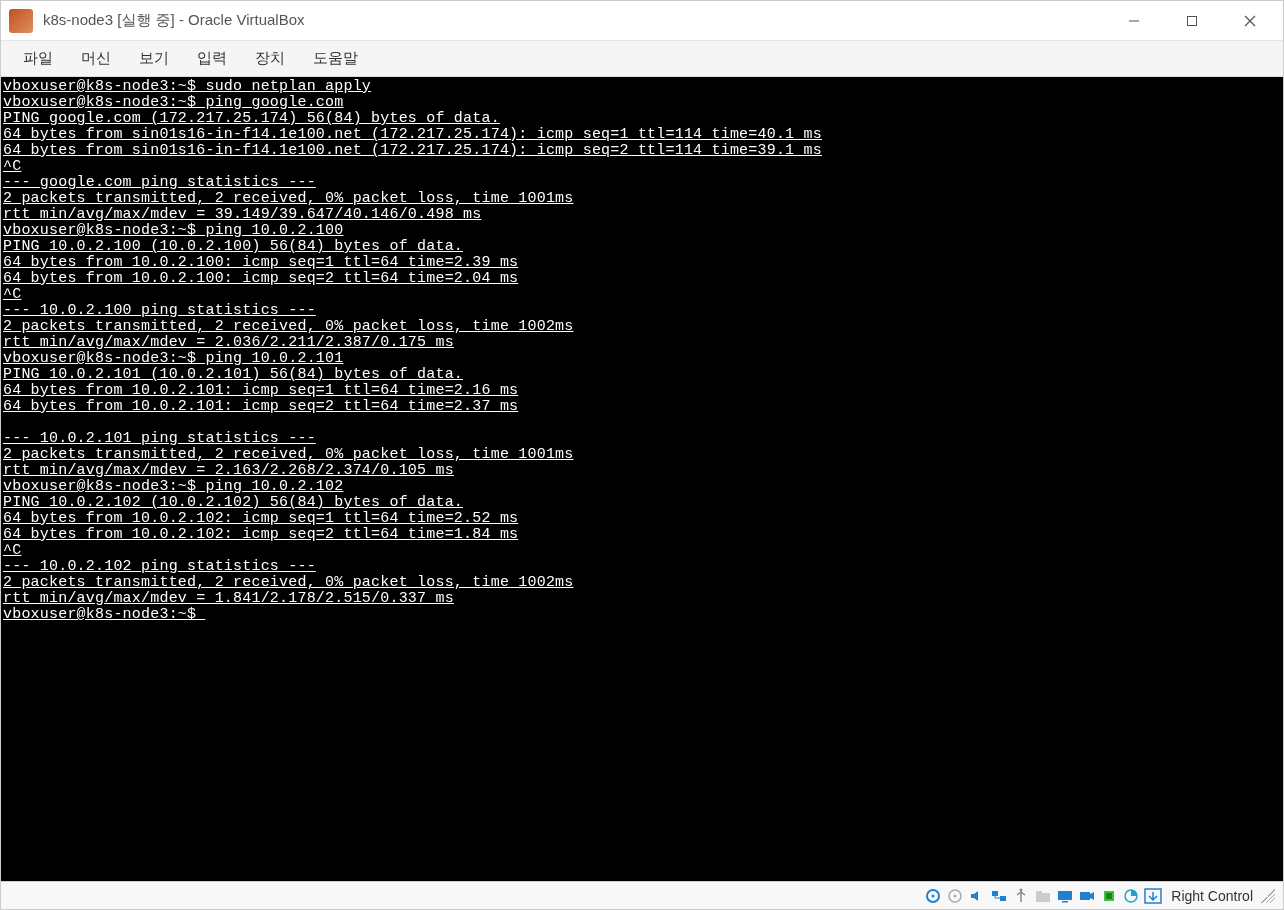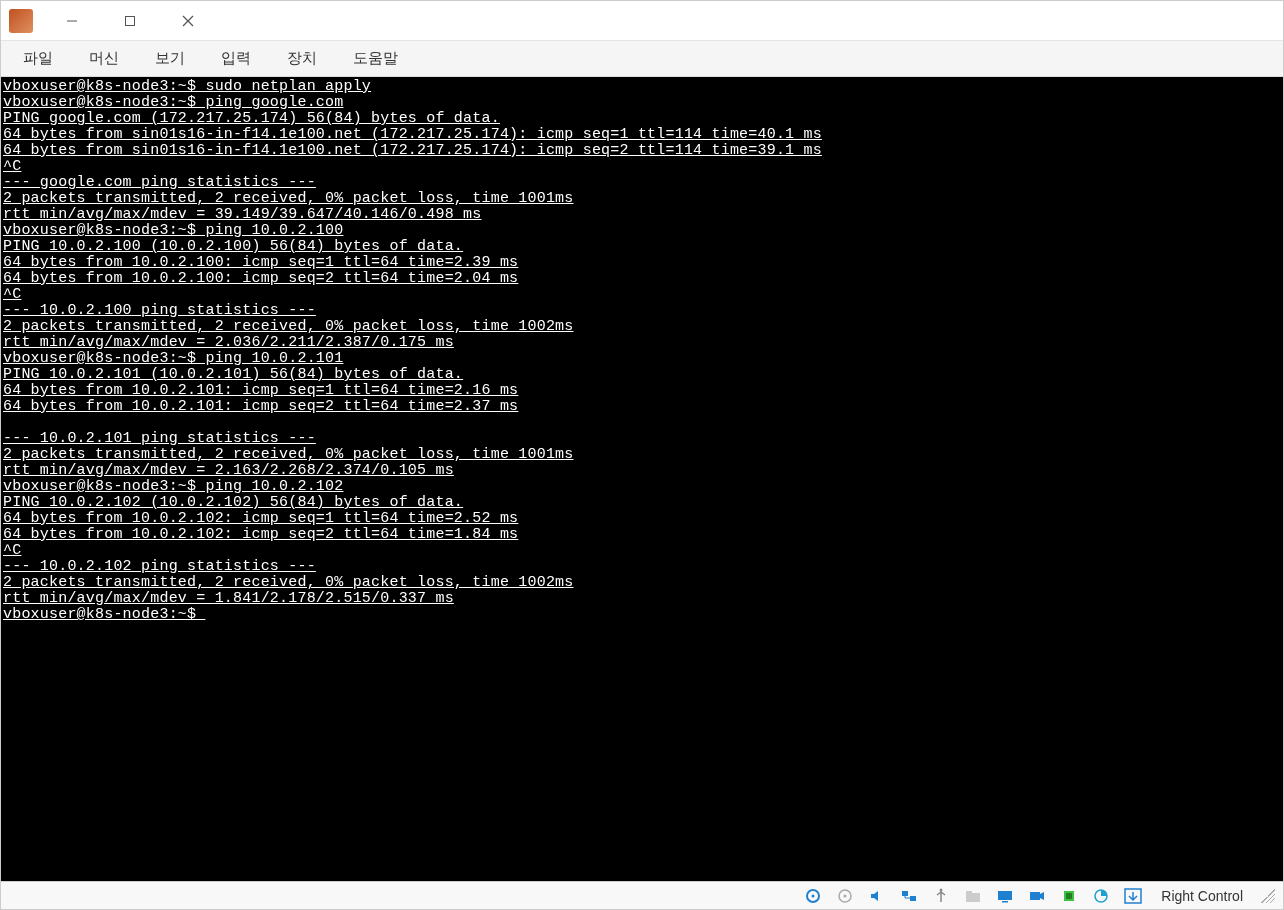--- a/index.html
+++ b/index.html
@@ -41,21 +41,21 @@
     display: flex; align-items: center; justify-content: center;
     color: #555; font-size: 14px;
   }
   .winctrl svg { width: 12px; height: 12px; }
   .menubar {
     height: 36px;
     background: #f5f5f5;
     display: flex;
     align-items: center;
     padding: 0 8px;
-    gap: 8px;
+    gap: 0;
     border-bottom: 1px solid #ddd;
   }
   .menubar span {
     padding: 6px 14px;
     font-size: 15px;
     color: #333;
   }
   .terminal {
     background: #000;
     color: #fff;
@@ -72,21 +72,21 @@
   .statusbar {
     position: absolute;
     bottom: 0; left: 0; right: 0;
     height: 28px;
     background: #f8f8f8;
     border-top: 1px solid #ccc;
     display: flex;
     justify-content: flex-end;
     align-items: center;
     padding-right: 8px;
-    gap: 12px;
+    gap: 2px;
   }
   .status-icon {
     width: 20px; height: 18px;
     display: flex; align-items: center; justify-content: center;
   }
   .status-icon svg { width: 18px; height: 16px; }
   .host-key {
     font-size: 14px;
     color: #333;
     margin-left: 6px;
@@ -96,20 +96,21 @@
     width: 14px; height: 14px;
     background:
       linear-gradient(135deg, transparent 0 50%, #aaa 50% 55%, transparent 55% 65%, #aaa 65% 70%, transparent 70% 80%, #aaa 80% 85%, transparent 85%);
   }
 </style>
 </head>
 <body>
 
 <div class="titlebar">
   <div class="app-icon"></div>
+  <div class="title">k8s-node3 [실행 중] - Oracle VirtualBox</div>
   <div class="winctrl">
     <div>
       <svg viewBox="0 0 12 12">
           <line x1="1" y1="6" x2="11" y2="6" stroke="#555" stroke-width="1"></line>
         </svg>
     </div>
     <div>
       <svg viewBox="0 0 12 12">
           <rect x="1.5" y="1.5" width="9" height="9" fill="none" stroke="#555" stroke-width="1"></rect>
         </svg>

